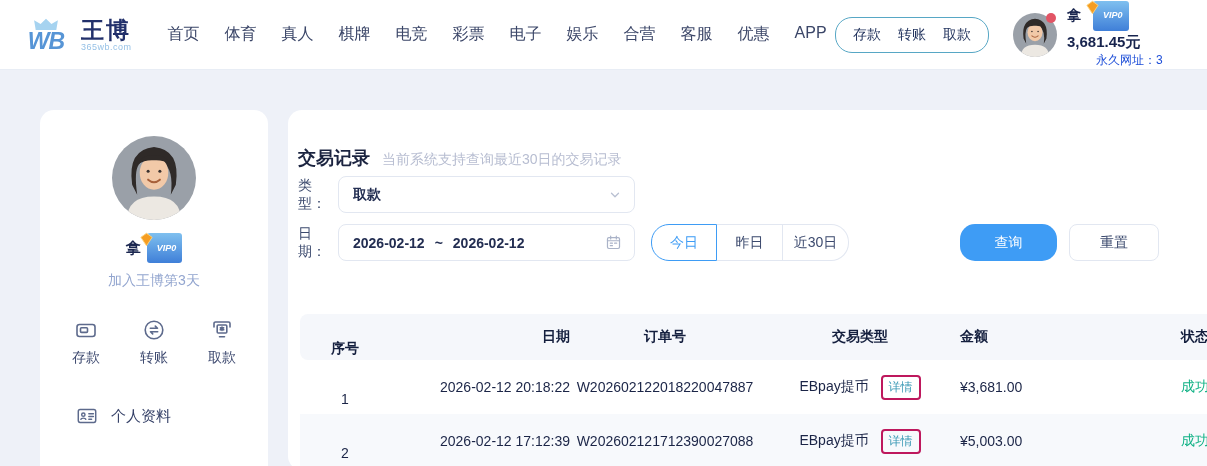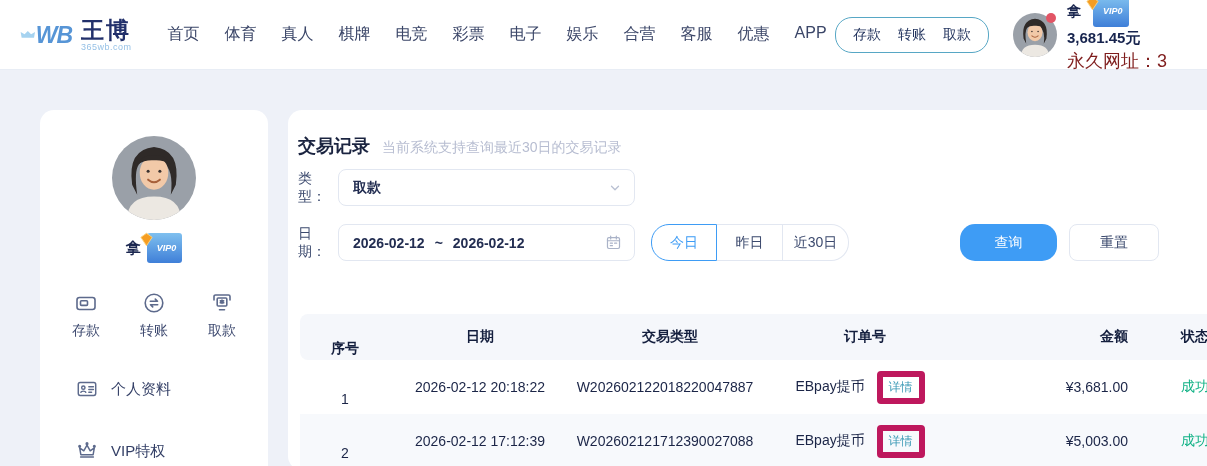--- a/index.html
+++ b/index.html
@@ -7,63 +7,63 @@
     --pill-border:#57a7c5; --detail-teal:#3898b4; --vip-orange:#f59d22; --notify-red:#e25565;
   }
   *{margin:0;padding:0;box-sizing:border-box;font-family:"Liberation Sans","DejaVu Sans",sans-serif;}
   html,body{width:1207px;height:466px;overflow:hidden;}
   body{position:relative;background:#eef1f8;}
 
   
   .topbar{position:absolute;top:0;left:0;width:100%;height:70px;background:#fff;
           border-bottom:1px solid #e8edf5;display:flex;align-items:center;z-index:5;}
   .logo{display:flex;align-items:center;gap:9px;margin-left:20px;cursor:pointer;}
-  .logo-mark{display:flex;flex-direction:row;align-items:center;width:52px;}
+  .logo-mark{display:flex;flex-direction:column;align-items:center;width:52px;}
   .logo-wb{font-size:23px;font-weight:800;font-style:italic;color:var(--brand-blue);letter-spacing:-1px;line-height:20px;}
   .logo-cn{font-size:23px;font-weight:800;color:var(--brand-navy);letter-spacing:2px;line-height:24px;}
   .logo-domain{font-size:9px;color:#96c1e6;letter-spacing:.5px;}
   .nav{display:flex;gap:25px;margin-left:36px;font-size:16px;color:#3b4668;}
   .nav-item{cursor:pointer;white-space:nowrap;}
   .topbar-right{margin-left:auto;display:flex;align-items:center;}
   .action-pill{display:flex;gap:17px;border:1px solid var(--pill-border);border-radius:17px;
                padding:8px 17px;font-size:14px;color:#24355f;background:#fff;}
   .action-pill span{cursor:pointer;white-space:nowrap;}
   .tb-avatar{position:relative;margin-left:24px;cursor:pointer;flex-shrink:0;}
   .avatar{border-radius:50%;overflow:hidden;display:block;}
   .dot{position:absolute;top:0;right:1px;width:10px;height:10px;border-radius:50%;background:var(--notify-red);}
   .tb-user{margin-left:10px;flex-shrink:0;width:140px;line-height:1.25;}
   .u-line1{display:flex;align-items:center;gap:6px;}
   .uname{font-size:14px;font-weight:bold;color:#1b2750;}
   .vip-badge{position:relative;display:inline-flex;align-items:center;height:30px;margin-left:6px;
              background:linear-gradient(180deg,#7fc0ef,#3f7fd8);border-radius:3px;color:#fff;
              font-size:9px;font-style:italic;font-weight:bold;padding:0 6px 0 10px;}
   .gem{position:absolute;left:-8px;top:-1px;}
   .balance{font-size:15px;font-weight:bold;color:#17244e;margin-top:2px;}
-  .perm{font-size:18px;color:#7f1d1d;margin-top:2px;white-space:nowrap;}
+  .perm{font-size:12px;color:#1d4ed8;margin-top:2px;white-space:nowrap;margin-left:29px;}
 
   
   .sidebar{position:absolute;left:40px;top:110px;width:228px;height:390px;background:#fff;
            border-radius:14px;text-align:center;}
   .s-avatar{width:84px;height:84px;margin:26px auto 0;}
   .s-name-row{margin-top:13px;display:flex;justify-content:center;align-items:center;font-size:15px;font-weight:bold;color:#1b2750;}
   .s-join{margin-top:9px;font-size:14px;color:#92a5cf;}
   .s-quick{margin-top:28px;display:flex;justify-content:space-between;padding:0 32px;}
   .q-item{display:flex;flex-direction:column;align-items:center;gap:7px;font-size:14px;color:#3e4a70;cursor:pointer;}
   .q-item svg{color:#5d6a8c;}
   .s-menu{margin-top:38px;padding-left:36px;text-align:left;}
   .m-item{display:flex;align-items:center;gap:13px;font-size:15px;color:#333f66;margin-bottom:40px;cursor:pointer;}
   .m-item svg{color:#5d6a8c;}
 
   
   .main{position:absolute;left:288px;top:110px;width:940px;height:360px;background:#fff;border-radius:14px;}
-  .m-header{position:absolute;top:24px;left:10px;display:flex;align-items:baseline;gap:12px;}
+  .m-header{position:absolute;top:36px;left:10px;display:flex;align-items:baseline;gap:12px;}
   .m-title{font-size:18px;font-weight:bold;color:#1b2440;}
   .m-subtitle{font-size:14px;color:#b7bdd1;}
   .f-row{position:absolute;left:10px;display:flex;align-items:center;}
-  .row-type{top:59px;}
+  .row-type{top:66px;}
   .row-date{top:114px;width:930px;}
   .f-label{width:40px;font-size:14px;color:#3c4a6e;flex-shrink:0;}
   .select-box,.date-box{position:relative;width:297px;height:37px;border:1px solid #e2e7f1;border-radius:8px;
         background:#fff;display:flex;align-items:center;padding:0 14px;font-size:14px;font-weight:bold;color:#232e52;cursor:pointer;}
   .select-box .chev{position:absolute;right:12px;top:11px;color:#b9c0d2;}
   .date-box .sep{margin:0 10px;font-weight:bold;color:#232e52;}
   .date-box .cal{position:absolute;right:12px;top:9px;color:#aab3c8;}
   .seg-group{display:flex;margin-left:16px;}
   .seg{width:66px;height:37px;background:#fff;font-size:14px;color:#3c4a6e;cursor:pointer;
        border:1px solid #e2e7f1;border-left:none;}
@@ -74,23 +74,23 @@
   .btn-reset{margin-left:12px;width:90px;height:37px;border:1px solid #e2e7f1;border-radius:8px;background:#fff;
              color:#3c4a6e;font-size:14px;cursor:pointer;flex-shrink:0;}
 
   
   .table{position:absolute;top:204px;left:12px;width:960px;}
   .t-head{display:flex;align-items:center;height:46px;background:#f5f7fb;border-radius:8px 0 0 8px;
           font-size:14px;font-weight:bold;color:#141f3e;}
   .t-row{display:flex;align-items:center;height:54px;font-size:14px;color:#1b2547;background:#fff;}
   .t-row.alt{background:#f7f9fc;}
   .tc{flex-shrink:0;text-align:center;}
-  .c0{width:90px;margin-top:23px;}.c1{width:180px;}.c2{width:190px;}.c3{width:200px;}
-  .c4{width:170px;text-align:right;padding-right:2px;}.c5{width:130px;}
-  .detail-badge{display:inline-block;margin-left:8px;padding:2px 6px;border:6px solid #be185d;border-radius:4px;
+  .c0{width:90px;margin-top:23px;}.c1{width:180px;text-align:right;}.c2{width:190px;}.c3{width:200px;}
+  .c4{width:170px;text-align:left;padding-right:2px;}.c5{width:130px;}
+  .detail-badge{display:inline-block;margin-left:8px;padding:2px 6px;border:2px solid #be185d;border-radius:4px;
                 color:var(--detail-teal);font-size:12px;cursor:pointer;}
   .success{color:var(--success);}
 </style>
 </head>
 <body>
 
 <div class="topbar">
   <div class="logo">
     <div class="logo-mark">
       <svg width="26" height="13" viewBox="0 0 24 12" aria-hidden="true">
@@ -167,20 +167,21 @@
   </svg>
   <div class="s-name-row">
     <span>拿</span>
     <span class="vip-badge">
       <svg class="gem" width="15" height="15" viewBox="0 0 24 24">
         <path d="M12 2 L21 8.5 L12 22 L3 8.5 Z" fill="var(--vip-orange)" stroke="#fbd27e" stroke-width="1.5"></path>
       </svg>
       <span>VIP0</span>
     </span>
   </div>
+  <div class="s-join">加入王博第3天</div>
 
   <div class="s-quick">
     <div class="q-item">
       <svg width="24" height="24" viewBox="0 0 24 24" fill="none" stroke="currentColor" stroke-width="1.6" stroke-linecap="round" stroke-linejoin="round">
         <rect x="3" y="6.5" width="18" height="12" rx="2.5"></rect>
           <rect x="6.5" y="9.8" width="7" height="4.6" rx="1"></rect>
       </svg>
       <span>存款</span>
     </div>
     <div class="q-item">
@@ -254,22 +255,22 @@
       <button class="seg last">近30日</button>
     </div>
     <button class="btn-search">查询</button>
     <button class="btn-reset">重置</button>
   </div>
 
   <div class="table">
     <div class="t-head">
       <div class="tc c0">序号</div>
       <div class="tc c1">日期</div>
+      <div class="tc c2">订单号</div>
       <div class="tc c3">交易类型</div>
-      <div class="tc c2">订单号</div>
       <div class="tc c4">金额</div>
       <div class="tc c5">状态</div>
     </div>
 
     <div class="t-row">
       <div class="tc c0">1</div>
       <div class="tc c1">2026-02-12 20:18:22</div>
       <div class="tc c2">W202602122018220047887</div>
       <div class="tc c3">
         <span>EBpay提币</span>

